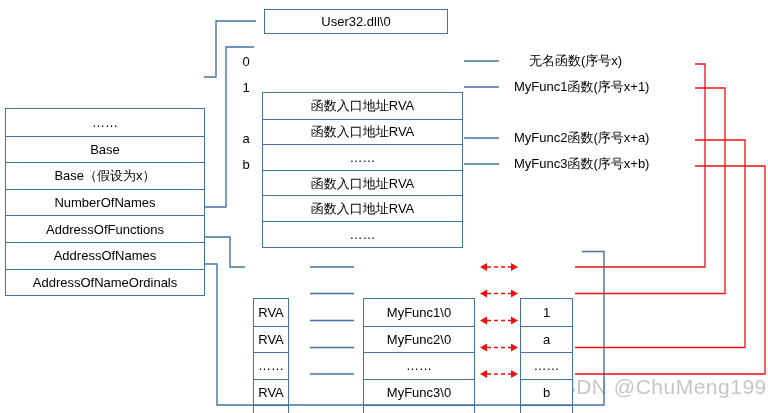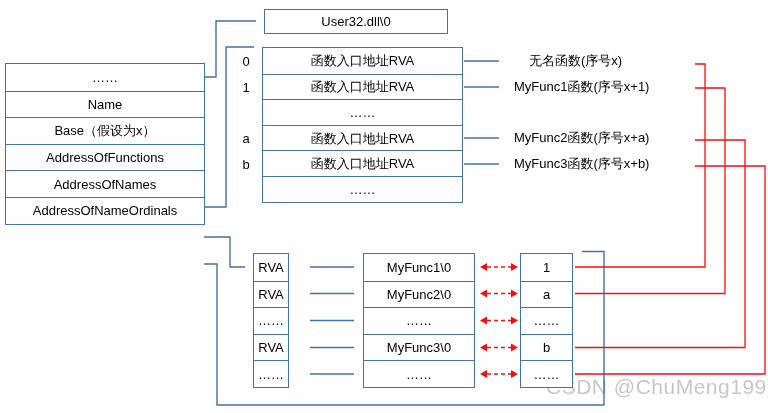--- a/index.html
+++ b/index.html
@@ -5,20 +5,21 @@
   :root { --blue:#4472a4; --red:#ee1111; --wm:#c6c6c6; }
   html,body { margin:0; padding:0; background:#fff; }
   .canvas {
     position:relative; width:768px; height:413px; background:#ffffff;
     font-family:"Liberation Sans","DejaVu Sans",sans-serif; color:#000;
     overflow:hidden;
   }
   .tbl {
     position:absolute; background:#fff; border:1.4px solid var(--blue);
     box-sizing:border-box;
+    margin-top:45px;
   }
   .tbl .row {
     box-sizing:border-box; border-top:1.4px solid var(--blue);
     display:flex; align-items:center; justify-content:center;
     font-size:13px; line-height:1; white-space:pre; overflow:hidden;
     height:var(--rh,27px);
   }
   .tbl .row:first-child { border-top:none; }
   .plain-box {
     position:absolute; background:#fff; border:1.4px solid var(--blue);
@@ -45,22 +46,23 @@
 </style>
 </head>
 <body>
 
 <div class="canvas">
 
   <div class="watermark">CSDN @ChuMeng1999</div>
 
   <div class="tbl" style="left:5px; top:63px; width:200px; --rh:26.6px">
     <div class="row">……</div>
-    <div class="row">Name</div>
+    <div class="row">Base</div>
     <div class="row">Base（假设为x）</div>
+    <div class="row">NumberOfNames</div>
     <div class="row">AddressOfFunctions</div>
     <div class="row">AddressOfNames</div>
     <div class="row">AddressOfNameOrdinals</div>
   </div>
 
   <div class="plain-box" style="left:264px; top:9px; width:184px; height:25px;">User32.dll\0</div>
 
   <div class="idx" style="left:234px; top:48px;">0</div>
   <div class="idx" style="left:234px; top:74px;">1</div>
   <div class="idx" style="left:234px; top:125px;">a</div>

